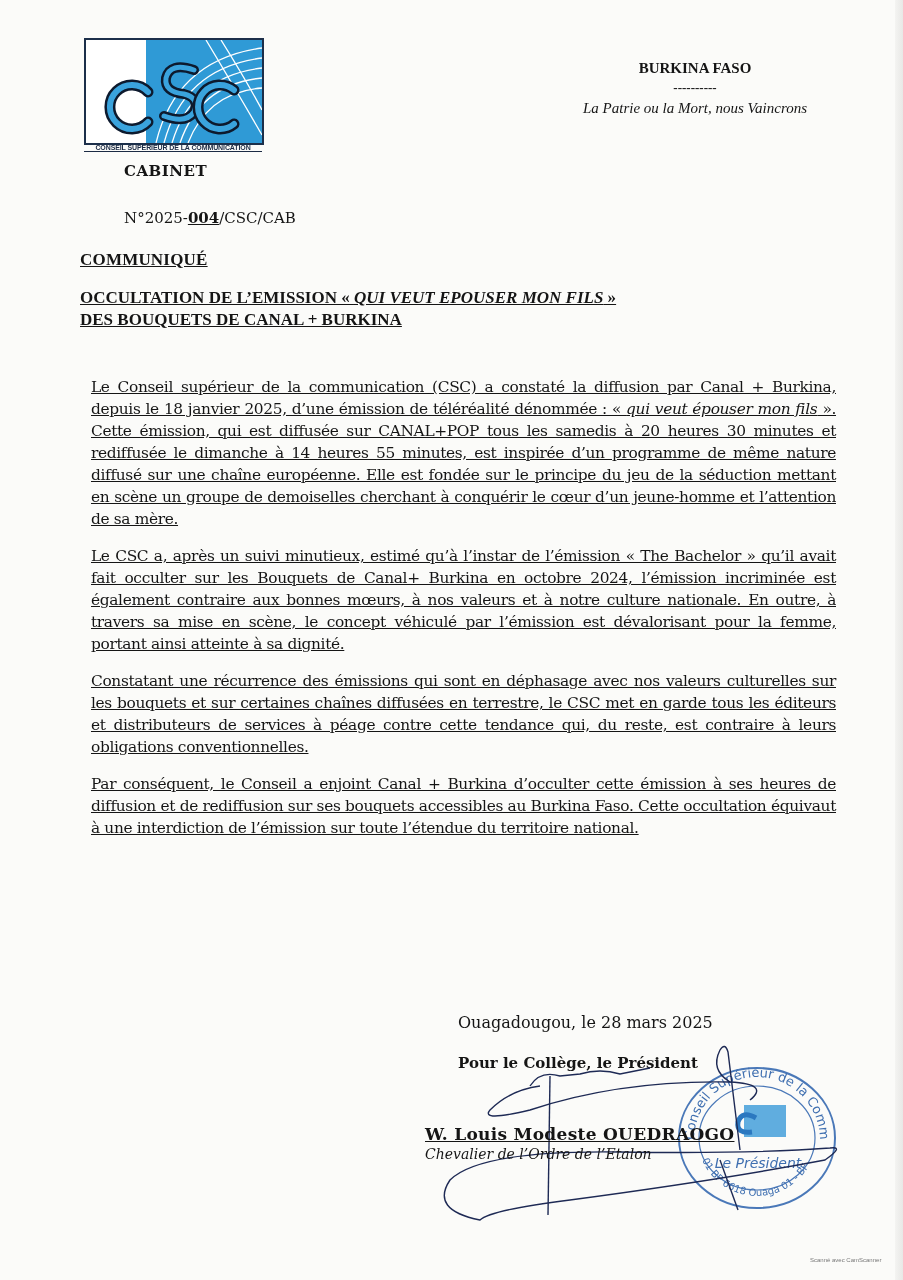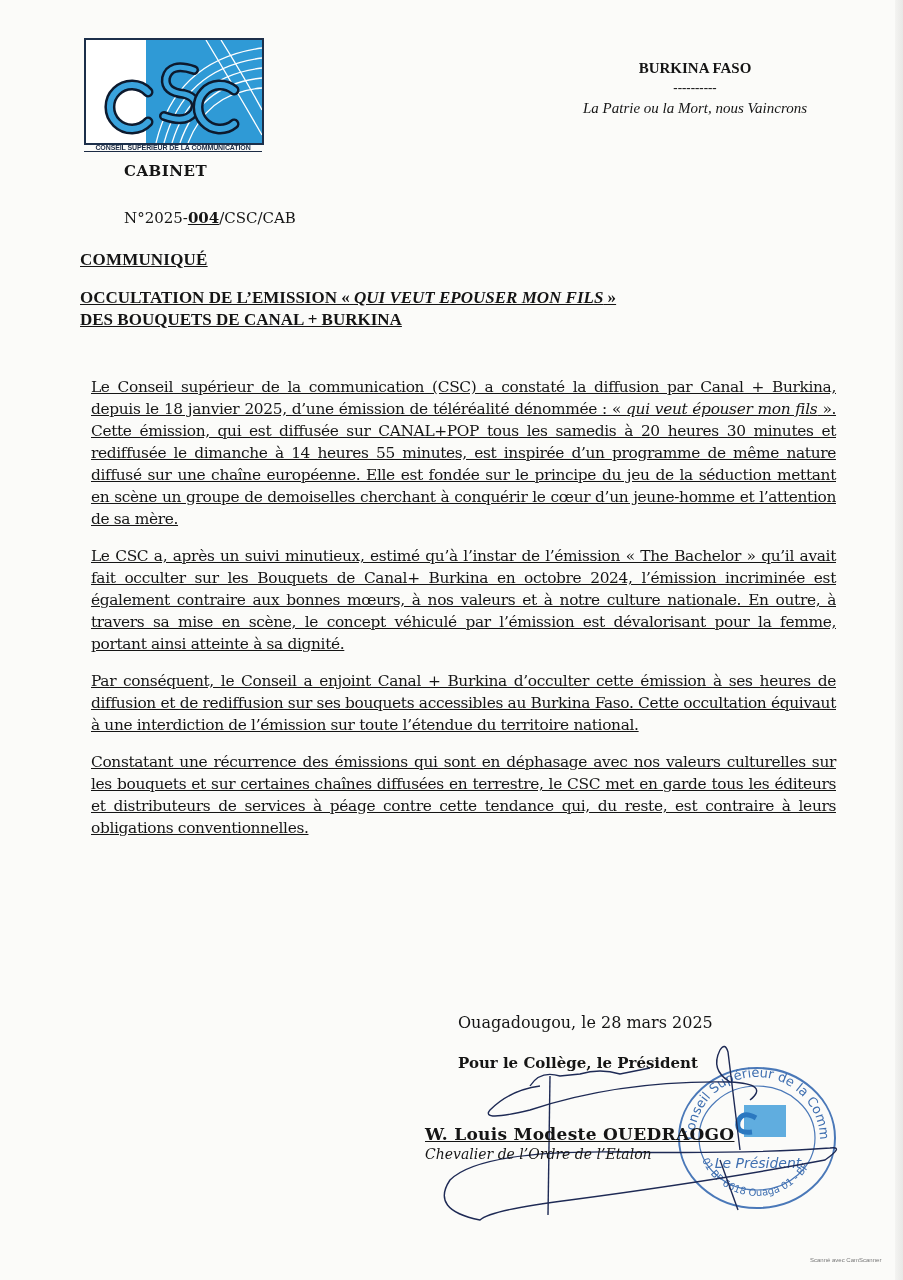--- a/index.html
+++ b/index.html
@@ -91,22 +91,22 @@
     <div class="t1">COMMUNIQUÉ</div>
     <div class="t2">
       <span>OCCULTATION DE L’EMISSION « </span><i>QUI VEUT EPOUSER MON FILS</i><span> »</span><br>
       <span>DES BOUQUETS DE CANAL + BURKINA</span>
     </div>
   </div>
 
   <div class="body">
     <p><span>Le Conseil supérieur de la communication (CSC) a constaté la diffusion par Canal + Burkina, depuis le 18 janvier 2025, d’une émission de téléréalité dénommée : « </span><i>qui veut épouser mon fils</i><span> ». Cette émission, qui est diffusée sur CANAL+POP tous les samedis à 20 heures 30 minutes et rediffusée le dimanche à 14 heures 55 minutes, est inspirée d’un programme de même nature diffusé sur une chaîne européenne. Elle est fondée sur le principe du jeu de la séduction mettant en scène un groupe de demoiselles cherchant à conquérir le cœur d’un jeune-homme et l’attention de sa mère.</span></p>
     <p>Le CSC a, après un suivi minutieux, estimé qu’à l’instar de l’émission « The Bachelor » qu’il avait fait occulter sur les Bouquets de Canal+ Burkina en octobre 2024, l’émission incriminée est également contraire aux bonnes mœurs, à nos valeurs et à notre culture nationale. En outre, à travers sa mise en scène, le concept véhiculé par l’émission est dévalorisant pour la femme, portant ainsi atteinte à sa dignité.</p>
+    <p>Constatant une récurrence des émissions qui sont en déphasage avec nos valeurs culturelles sur les bouquets et sur certaines chaînes diffusées en terrestre, le CSC met en garde tous les éditeurs et distributeurs de services à péage contre cette tendance qui, du reste, est contraire à leurs obligations conventionnelles.</p>
     <p>Par conséquent, le Conseil a enjoint Canal + Burkina d’occulter cette émission à ses heures de diffusion et de rediffusion sur ses bouquets accessibles au Burkina Faso. Cette occultation équivaut à une interdiction de l’émission sur toute l’étendue du territoire national.</p>
-    <p>Constatant une récurrence des émissions qui sont en déphasage avec nos valeurs culturelles sur les bouquets et sur certaines chaînes diffusées en terrestre, le CSC met en garde tous les éditeurs et distributeurs de services à péage contre cette tendance qui, du reste, est contraire à leurs obligations conventionnelles.</p>
   </div>
 
   <div class="closing">
     <div class="date">Ouagadougou, le 28 mars 2025</div>
     <div class="for">Pour le Collège, le Président</div>
   </div>
 
   <div class="stamp">
     <svg width="170" height="150" viewBox="0 0 170 150">
       <defs>

